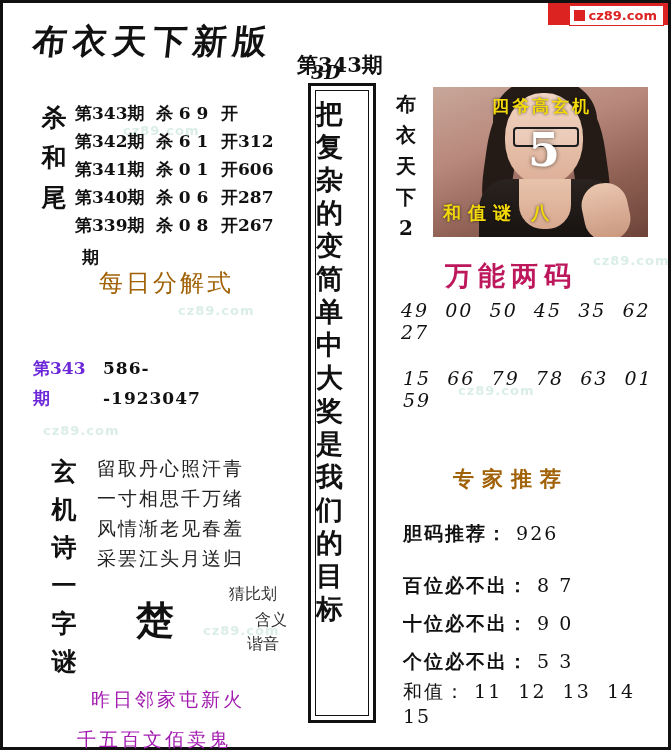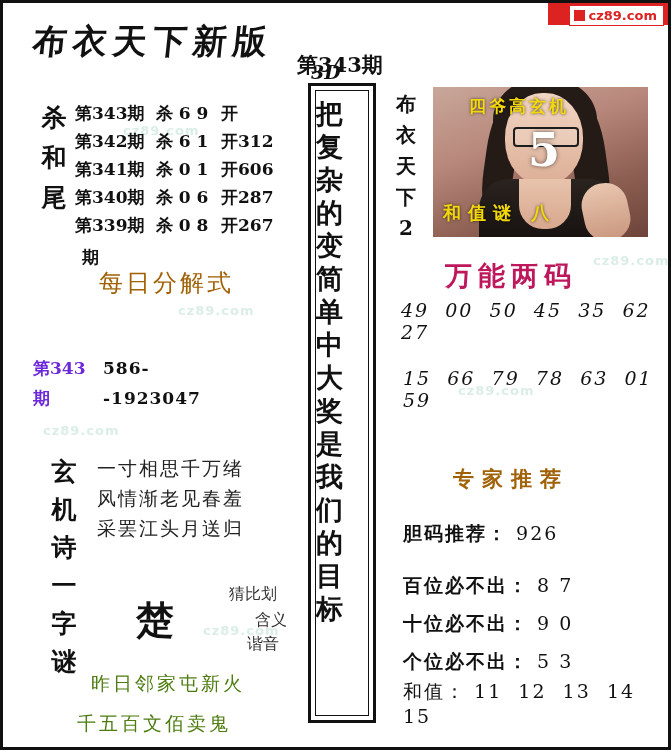--- a/index.html
+++ b/index.html
@@ -97,21 +97,21 @@
     position:absolute;left:133px;top:592px;
     font-family:"DejaVu Serif","Liberation Serif",serif;
     font-size:38px;font-weight:bold;color:#111;
   }
   .side-note{
     position:absolute;font-family:"DejaVu Serif","Liberation Serif",serif;
     font-size:16px;color:#333;line-height:22px;
   }
   .bottom-line{
     position:absolute;font-family:"DejaVu Serif","Liberation Serif",serif;
-    font-size:19px;color:#4d7c0f;letter-spacing:3px;
+    font-size:19px;color:#a21caf;letter-spacing:3px;margin-top:16px;
   }
   
   .banner{
     position:absolute;left:305px;top:80px;width:68px;height:640px;
     border:3px solid #111;background:#fff;box-sizing:border-box;
   }
   .banner-inner{
     position:absolute;left:4px;top:4px;right:4px;bottom:4px;
     border:1px solid #111;
     display:flex;flex-direction:column;align-items:center;
@@ -173,21 +173,21 @@
     position:absolute;left:150px;top:96px;width:46px;height:58px;border-radius:22px;
     background:linear-gradient(180deg,#eac6af,#c9977e);transform:rotate(-12deg);
   }
   .photo-num{
     position:absolute;left:525px;top:120px;
     font-family:"DejaVu Serif","Liberation Serif",serif;
     font-size:46px;font-weight:bold;color:#ffffff;
     text-shadow:0 0 4px rgba(0,0,0,.6);
   }
   .photo-top-text{
-    position:absolute;left:466px;top:92px;
+    position:absolute;left:489px;top:92px;
     font-family:"DejaVu Serif","Liberation Serif",serif;
     font-size:17px;font-weight:bold;color:#f4d90a;letter-spacing:3px;
     text-shadow:0 0 3px rgba(0,0,0,.7);
   }
   .photo-bot-text{
     position:absolute;left:440px;top:198px;
     font-family:"DejaVu Serif","Liberation Serif",serif;
     font-size:18px;font-weight:bold;color:#f4d90a;letter-spacing:7px;
     text-shadow:0 0 3px rgba(0,0,0,.7);
   }
@@ -299,20 +299,21 @@
 
   <div class="xuanji">
     <div>玄</div>
     <div>机</div>
     <div>诗</div>
     <div>一</div>
     <div>字</div>
     <div>谜</div>
   </div>
   <div class="poem">
+    <div>留取丹心照汗青</div>
     <div>一寸相思千万绪</div>
     <div>风情渐老见春羞</div>
     <div>采罢江头月送归</div>
   </div>
   <div class="bigchar">楚</div>
   <div class="side-note" style="left:226px;top:580px;">猜比划</div>
   <div class="side-note" style="left:252px;top:606px;">含义</div>
   <div class="side-note" style="left:244px;top:630px;">谐音</div>
   <div class="bottom-line" style="left:88px;top:668px;">昨日邻家屯新火</div>
   <div class="bottom-line" style="left:74px;top:708px;">千五百文佰卖鬼</div>

